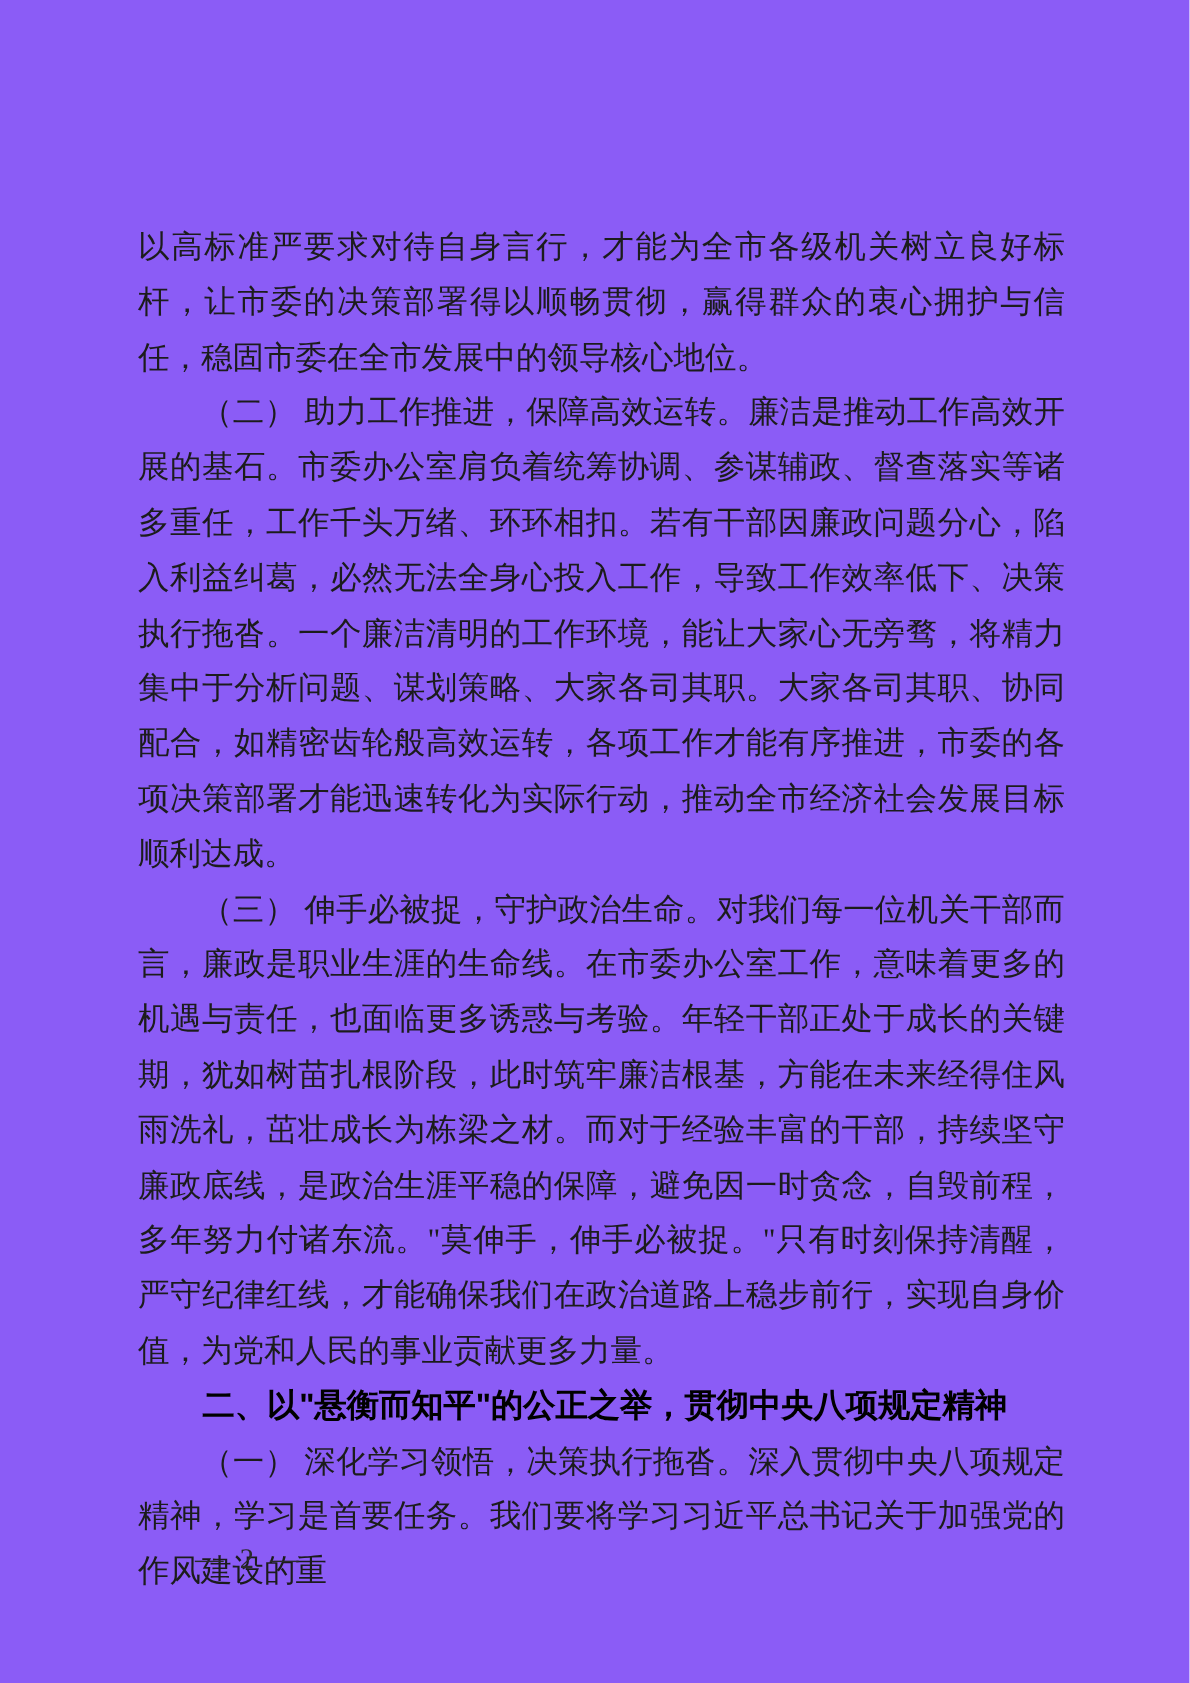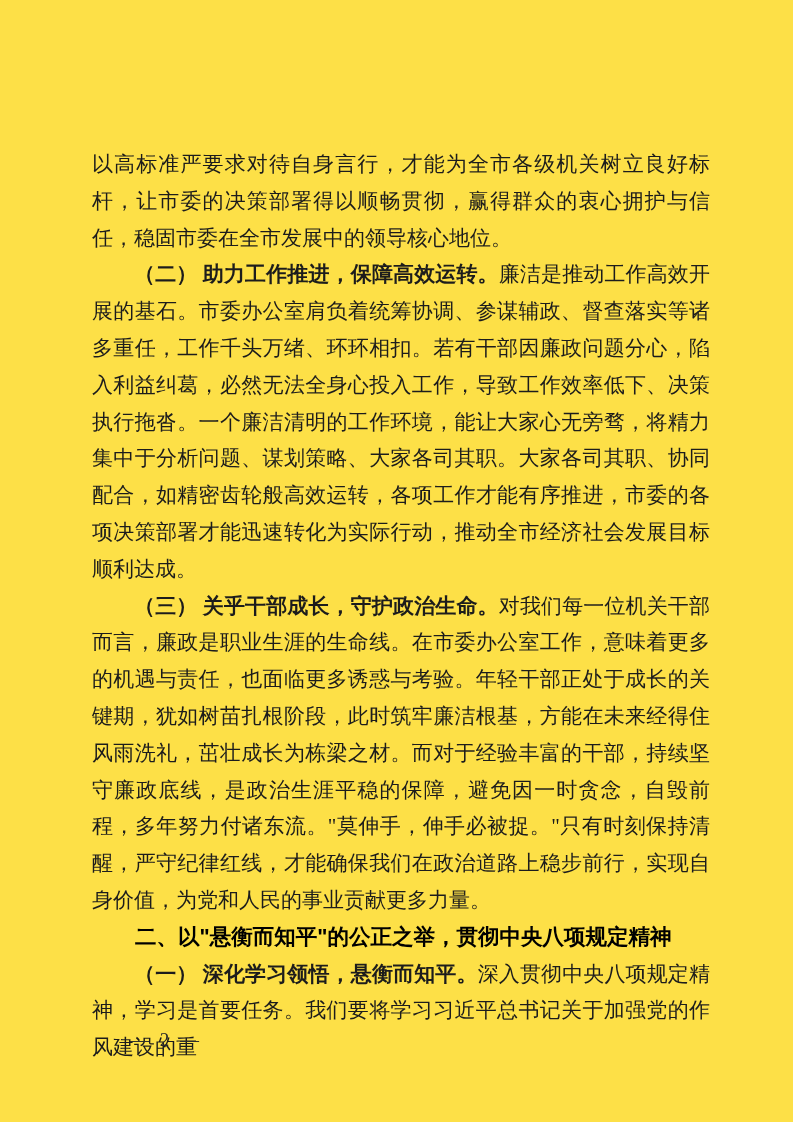--- a/index.html
+++ b/index.html
@@ -4,21 +4,21 @@
 <style>
   html, body {
     margin: 0;
     padding: 0;
     background: #ffffff;
   }
   .page {
     position: relative;
     width: 793px;
     height: 1122px;
-    background: #fde047;
+    background: #8b5cf6;
     overflow: hidden;
     font-family: "Liberation Serif", "DejaVu Serif", serif;
     color: #1c1c1c;
   }
   .text-block {
     position: absolute;
     left: 92px;
     top: 146px;
     width: 618px;
     font-size: 21px;
@@ -28,21 +28,21 @@
   }
   .para {
     margin: 0;
     padding: 0;
     text-indent: 2em;
   }
   .para.continuation {
     text-indent: 0;
   }
   .para-lead {
-    font-weight: bold;
+    font-weight: normal;
   }
   .section-heading {
     margin: 0;
     padding: 0;
     text-indent: 2em;
     font-family: "Liberation Sans", "DejaVu Sans", sans-serif;
     font-weight: bold;
     font-size: 21.5px;
     line-height: 36.8px;
     color: #000000;
@@ -62,23 +62,23 @@
 <body>
 
 <div class="page">
 
   <div class="text-block">
 
     <p class="para continuation"><span>以高标准严要求对待自身言行，才能为全市各级机关树立良好标杆，让市委的决策部署得以顺畅贯彻，赢得群众的衷心拥护与信任，稳固市委在全市发展中的领导核心地位。</span></p>
 
     <p class="para"><span class="para-lead">（二） 助力工作推进，保障高效运转。</span><span>廉洁是推动工作高效开展的基石。市委办公室肩负着统筹协调、参谋辅政、督查落实等诸多重任，工作千头万绪、环环相扣。若有干部因廉政问题分心，陷入利益纠葛，必然无法全身心投入工作，导致工作效率低下、决策执行拖沓。一个廉洁清明的工作环境，能让大家心无旁骛，将精力集中于分析问题、谋划策略、大家各司其职。大家各司其职、协同配合，如精密齿轮般高效运转，各项工作才能有序推进，市委的各项决策部署才能迅速转化为实际行动，推动全市经济社会发展目标顺利达成。</span></p>
 
-    <p class="para"><span class="para-lead">（三） 关乎干部成长，守护政治生命。</span><span>对我们每一位机关干部而言，廉政是职业生涯的生命线。在市委办公室工作，意味着更多的机遇与责任，也面临更多诱惑与考验。年轻干部正处于成长的关键期，犹如树苗扎根阶段，此时筑牢廉洁根基，方能在未来经得住风雨洗礼，茁壮成长为栋梁之材。而对于经验丰富的干部，持续坚守廉政底线，是政治生涯平稳的保障，避免因一时贪念，自毁前程，多年努力付诸东流。"莫伸手，伸手必被捉。"只有时刻保持清醒，严守纪律红线，才能确保我们在政治道路上稳步前行，实现自身价值，为党和人民的事业贡献更多力量。</span></p>
+    <p class="para"><span class="para-lead">（三） 伸手必被捉，守护政治生命。</span><span>对我们每一位机关干部而言，廉政是职业生涯的生命线。在市委办公室工作，意味着更多的机遇与责任，也面临更多诱惑与考验。年轻干部正处于成长的关键期，犹如树苗扎根阶段，此时筑牢廉洁根基，方能在未来经得住风雨洗礼，茁壮成长为栋梁之材。而对于经验丰富的干部，持续坚守廉政底线，是政治生涯平稳的保障，避免因一时贪念，自毁前程，多年努力付诸东流。"莫伸手，伸手必被捉。"只有时刻保持清醒，严守纪律红线，才能确保我们在政治道路上稳步前行，实现自身价值，为党和人民的事业贡献更多力量。</span></p>
 
     <h2 class="section-heading">二、以"悬衡而知平"的公正之举，贯彻中央八项规定精神</h2>
 
-    <p class="para"><span class="para-lead">（一） 深化学习领悟，悬衡而知平。</span><span>深入贯彻中央八项规定精神，学习是首要任务。我们要将学习习近平总书记关于加强党的作风建设的重</span></p>
+    <p class="para"><span class="para-lead">（一） 深化学习领悟，决策执行拖沓。</span><span>深入贯彻中央八项规定精神，学习是首要任务。我们要将学习习近平总书记关于加强党的作风建设的重</span></p>
 
   </div>
 
   <div class="page-footer">— 2 —</div>
 
 </div>
 
 </body></html>

